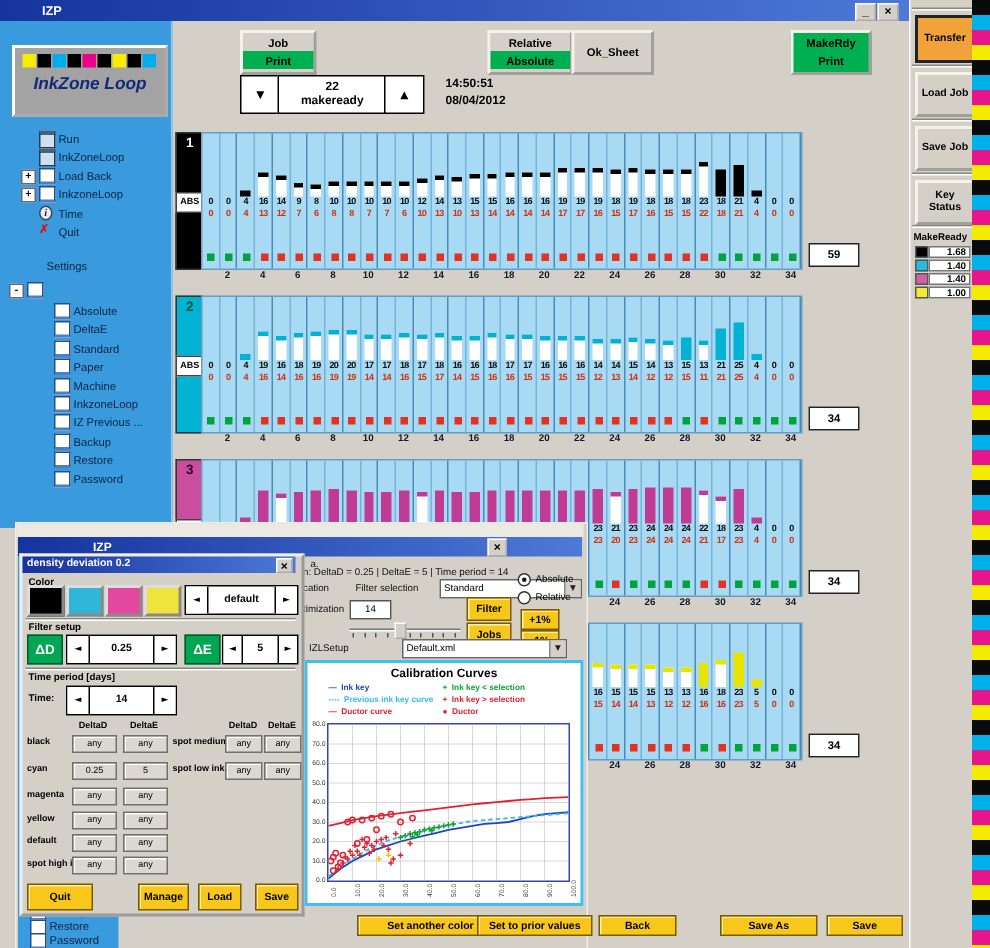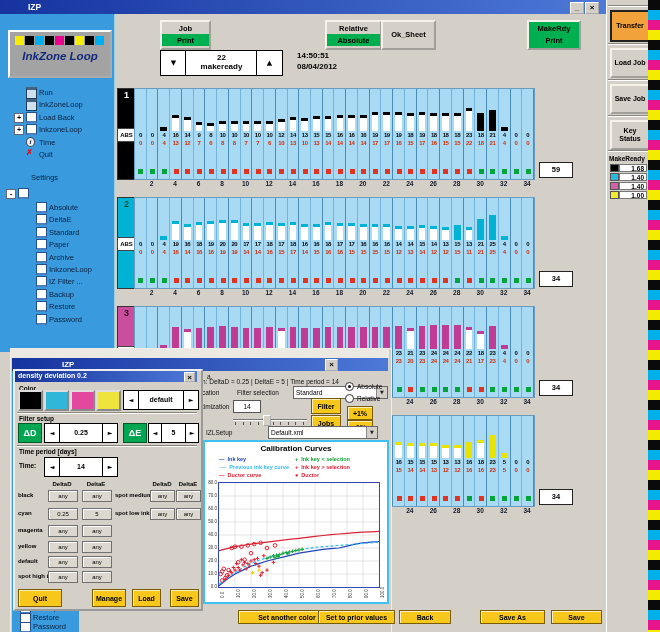--- a/index.html
+++ b/index.html
@@ -122,25 +122,25 @@
           <div class="menu-item abs" style="left: 31px; top: 159px;">Settings</div>
           <div class="mi-ico ico-page abs" style="left: 36px; top: 188px;"></div>
           <div class="menu-item abs" style="left: 49px; top: 189px;">Absolute</div>
           <div class="mi-ico ico-page abs" style="left: 36px; top: 200.4px;"></div>
           <div class="menu-item abs" style="left: 49px; top: 201.4px;">DeltaE</div>
           <div class="mi-ico ico-page abs" style="left: 36px; top: 212.8px;"></div>
           <div class="menu-item abs" style="left: 49px; top: 213.8px;">Standard</div>
           <div class="mi-ico ico-page abs" style="left: 36px; top: 225.2px;"></div>
           <div class="menu-item abs" style="left: 49px; top: 226.2px;">Paper</div>
           <div class="mi-ico ico-page abs" style="left: 36px; top: 237.6px;"></div>
-          <div class="menu-item abs" style="left: 49px; top: 238.6px;">Archive</div>
+          <div class="menu-item abs" style="left: 49px; top: 238.6px;">Machine</div>
           <div class="mi-ico ico-page abs" style="left: 36px; top: 250px;"></div>
           <div class="menu-item abs" style="left: 49px; top: 251px;">InkzoneLoop</div>
           <div class="mi-ico ico-page abs" style="left: 36px; top: 262.4px;"></div>
-          <div class="menu-item abs" style="left: 49px; top: 263.4px;">IZ Filter ...</div>
+          <div class="menu-item abs" style="left: 49px; top: 263.4px;">IZ Previous ...</div>
           <div class="mi-ico ico-page abs" style="left: 36px; top: 274.8px;"></div>
           <div class="menu-item abs" style="left: 49px; top: 275.8px;">Backup</div>
           <div class="mi-ico ico-page abs" style="left: 36px; top: 287.2px;"></div>
           <div class="menu-item abs" style="left: 49px; top: 288.2px;">Restore</div>
           <div class="mi-ico ico-page abs" style="left: 36px; top: 299.6px;"></div>
           <div class="menu-item abs" style="left: 49px; top: 300.6px;">Password</div>
         </div>
     </div>
 
     <div class="tbtn abs" style="left:160px;top:20px;width:47px;height:26px;">

